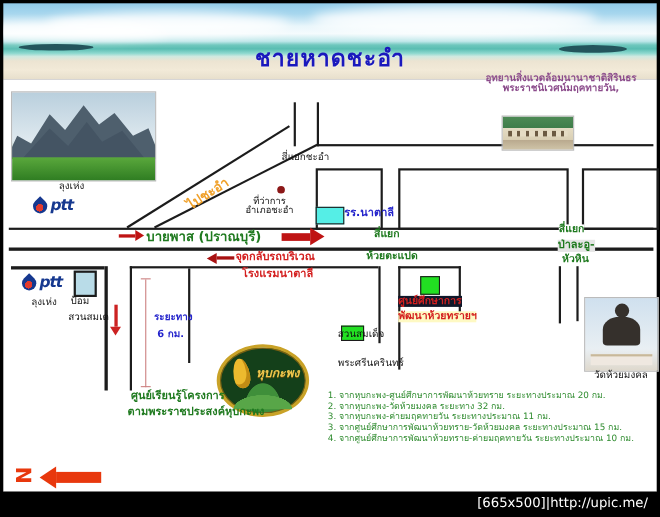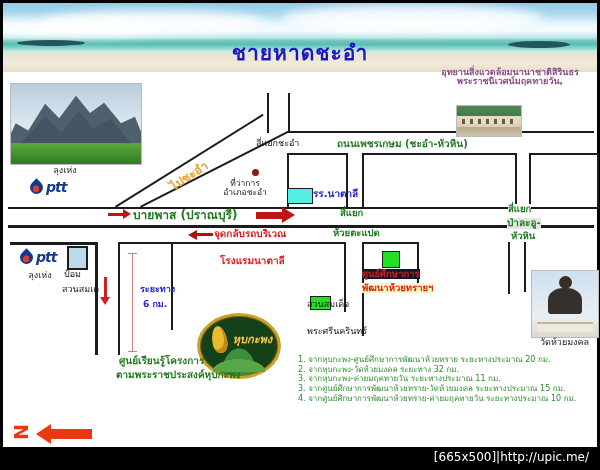--- a/index.html
+++ b/index.html
@@ -167,35 +167,34 @@
   <div class="bar" style="left:51px;top:429px;width:41px;height:10px;background:#e8380d;"></div>
   <div class="lbl" style="left:12px;top:422px;font-size:19px;font-weight:bold;color:#e8380d;transform:rotate(90deg);">N</div>
 
   <div class="lbl" style="left:435px;top:68px;width:150px;text-align:center;font-size:9px;font-weight:bold;color:#8b4b8b;">
     <div>อุทยานสิ่งแวดล้อมนานาชาติสิรินธร</div>
     <div>พระราชนิเวศน์มฤคทายวัน,</div>
   </div>
 
   <div class="lbl" style="left:256px;top:139px;font-size:9px;color:#111;">สี่แยกชะอำ</div>
 
-  <div class="lbl" style="left:337px;top:139px;font-size:10px;font-weight:bold;color:#1f7a1f;">ถนนเพชรเกษม (ชะอำ-หัวหิน)</div>
 
   <div class="lbl" style="left:168px;top:170px;font-size:12px;font-weight:bold;color:#f0a028;transform:rotate(-33deg);">ไปชะอำ</div>
 
   <div class="lbl" style="left:218px;top:179px;width:54px;text-align:center;font-size:8.5px;color:#111;">
     <div>ที่ว่าการ</div>
     <div>อำเภอชะอำ</div>
   </div>
 
   <div class="lbl" style="left:313px;top:189px;font-size:10px;font-weight:bold;color:#2525cc;">รร.นาตาลี</div>
 
   <div class="lbl" style="left:133px;top:209px;font-size:12px;font-weight:bold;color:#1f7a1f;">บายพาส (ปราณบุรี)</div>
 
   <div class="lbl" style="left:214px;top:229px;font-size:10px;font-weight:bold;color:#d42020;">จุดกลับรถบริเวณ</div>
-  <div class="lbl" style="left:220px;top:245px;font-size:10px;font-weight:bold;color:#d42020;margin-top:11px;">โรงแรมนาตาลี</div>
+  <div class="lbl" style="left:220px;top:245px;font-size:10px;font-weight:bold;color:#d42020;">โรงแรมนาตาลี</div>
 
   <div class="lbl" style="left:340px;top:208px;font-size:9.5px;font-weight:bold;color:#1f7a1f;">สี่แยก</div>
   <div class="lbl" style="left:333px;top:228px;font-size:9.5px;font-weight:bold;color:#1f7a1f;">ห้วยตะแปด</div>
 
   <div class="lbl" style="left:508px;top:204px;font-size:9.5px;font-weight:bold;color:#1f7a1f;background:#fff;">สี่แยก</div>
   <div class="lbl" style="left:507px;top:218px;font-size:10px;font-weight:bold;color:#1f7a1f;background:#e5e5e5;">ป่าละอู-</div>
   <div class="lbl" style="left:511px;top:231px;font-size:9.5px;font-weight:bold;color:#1f7a1f;">หัวหิน</div>
 
   <div class="lbl" style="left:362px;top:269px;font-size:9.5px;font-weight:bold;color:#d42020;background:#0f172a;">ศูนย์ศึกษาการ</div>
   <div class="lbl" style="left:362px;top:283px;font-size:9.5px;font-weight:bold;color:#d42020;background:#fef9c3;">พัฒนาห้วยทรายฯ</div>

